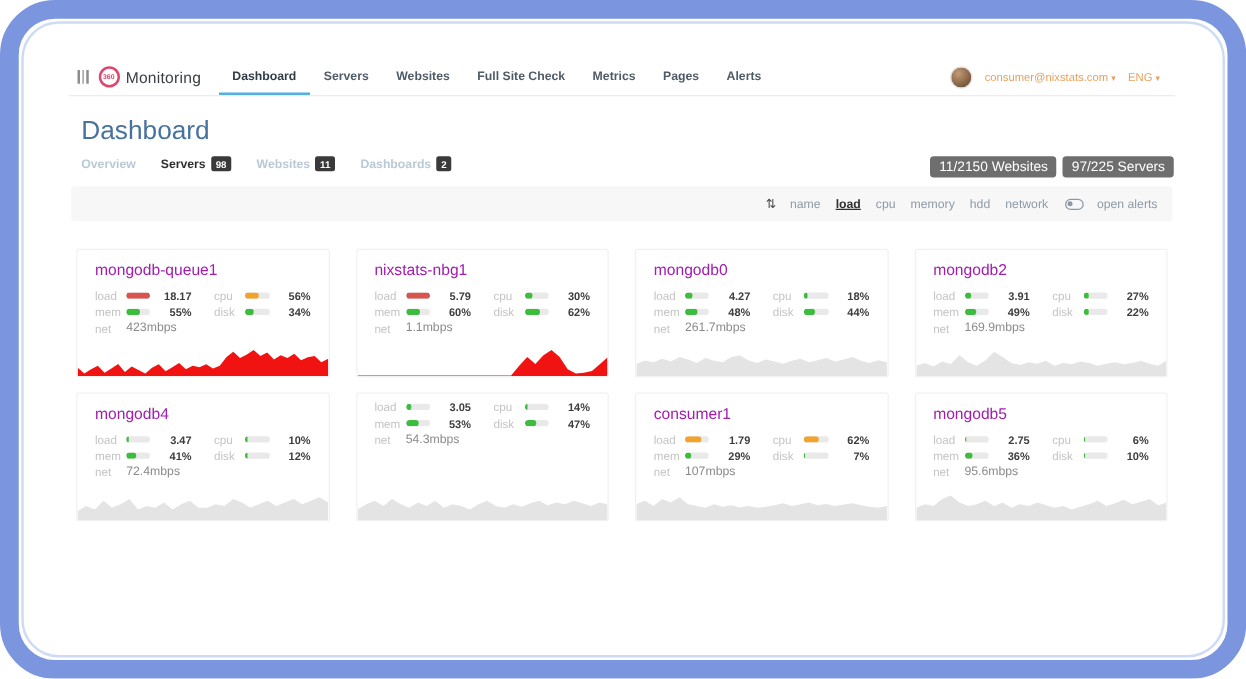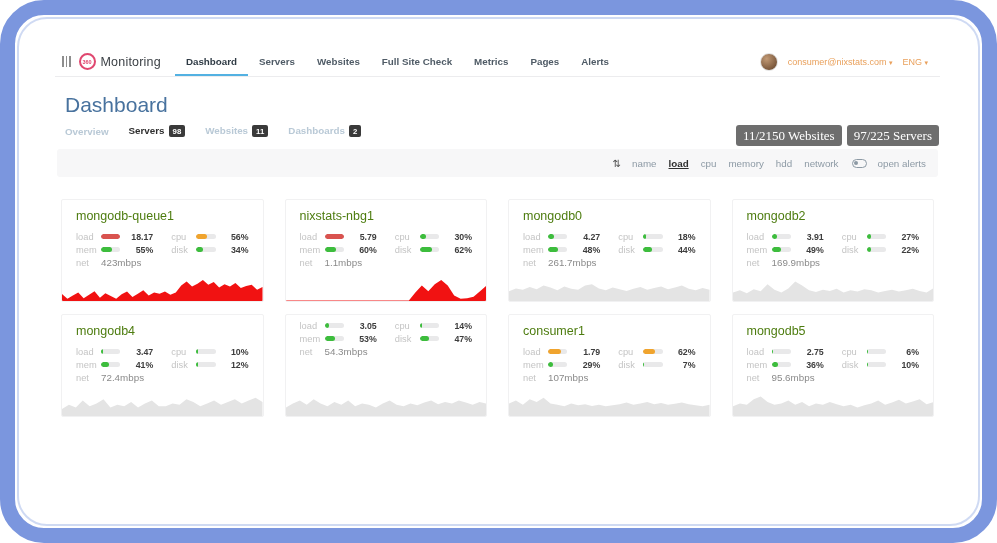--- a/index.html
+++ b/index.html
@@ -24,40 +24,40 @@
   .nav-item { font-size:9.8px; color:#4f5b66; font-weight:600; padding:0 11px; display:flex; align-items:center; cursor:pointer; }
   .nav-item.active { color:#2f3b45; box-shadow:inset 0 -2px 0 #53b1e2; }
   .hdr-right { margin-left:auto; display:flex; align-items:center; gap:10px; padding-right:12px; }
   .avatar { width:18px; height:18px; border-radius:50%; background:radial-gradient(circle at 35% 30%, #c29a75, #7d5a3e 70%, #5d4026); border:1px solid #e3e3e3; }
   .user-email, .lang { font-size:9px; color:#e9a05b; cursor:pointer; white-space:nowrap; }
   .caret { font-size:7px; color:#e9a05b; }
 
   
   .page { position:relative; padding:0 2px; }
   .summary-badges { position:absolute; right:1px; top:32px; display:flex; gap:5px; }
-  .sbadge { background:#6e6e6e; color:#fff; font-size:13px; padding:2.5px 7px; border-radius:3px; white-space:nowrap;font-family:Liberation Serif, serif; }
+  .sbadge { background:#6e6e6e; color:#fff; font-size:11px; padding:2.5px 7px; border-radius:3px; white-space:nowrap; }
   .page-title { font-size:21px; font-weight:400; color:#48729e; margin:16px 8px 8px; }
   .tabs { display:flex; gap:20px; margin:0 8px; align-items:center; }
-  .tab { font-size:9.8px; color:#b9c9d6; font-weight:600; cursor:pointer; display:flex; align-items:flex-start; gap:4px; }
+  .tab { font-size:9.8px; color:#b9c9d6; font-weight:600; cursor:pointer; display:flex; align-items:flex-end; gap:4px; }
   .tab.active { color:#2f2f2f; }
   .tbadge { background:#3a3a3a; color:#fff; font-size:7.8px; font-weight:bold; padding:1.5px 4px; border-radius:2px; }
 
   
   .sortbar { margin-top:12px; background:#f7f7f8; border-radius:3px; height:28px; display:flex; align-items:center; justify-content:flex-end; padding:0 12px; gap:11px; }
   .sort-icon { font-size:10px; color:#4a4a4a; }
   .sort-opt { font-size:9.8px; color:#8d9aa5; cursor:pointer; }
   .sort-opt.active { color:#2f2f2f; font-weight:bold; text-decoration:underline; }
   .toggle { width:15px; height:9px; border:1px solid #8d9aa5; border-radius:5px; position:relative; cursor:pointer; margin-left:2px; }
   .toggle i { position:absolute; left:1.5px; top:1.5px; width:4px; height:4px; border-radius:50%; background:#8d9aa5; }
   .toggle-label { font-size:9.8px; color:#8d9aa5; cursor:pointer; }
 
   
   .cards { margin:22px 4px 0; display:grid; grid-template-columns:repeat(4,1fr); column-gap:21px; row-gap:12px; }
   .card { position:relative; height:103px; background:#fff; border:1px solid #f1f1f2; border-radius:2px; overflow:hidden; cursor:pointer; }
-  .card-title { padding:9px 14px 3px; font-size:12.5px; color:#4d7c0f; }
+  .card-title { padding:9px 14px 3px; font-size:12.5px; color:#a21caf; }
   .metrics { display:grid; grid-template-columns:1fr 1fr; column-gap:18px; padding:4px 14px 0; }
   .mrow { display:flex; align-items:center; height:13px; }
   .mlabel { width:25px; font-size:9.3px; color:#c4c4c4; }
   .track { flex:1; height:5px; background:#e9e9ea; border-radius:3px; overflow:hidden; margin-right:7px; }
   .fill { display:block; height:100%; border-radius:3px; }
   .mval { width:26px; text-align:right; font-size:8.8px; font-weight:bold; color:#3d3d3d; white-space:nowrap; }
   .netval { font-size:9.8px; color:#8a8a8a; }
   .spark { position:absolute; left:0; right:0; bottom:0; width:100%; height:30px; display:block; }
 </style>
 </head>

